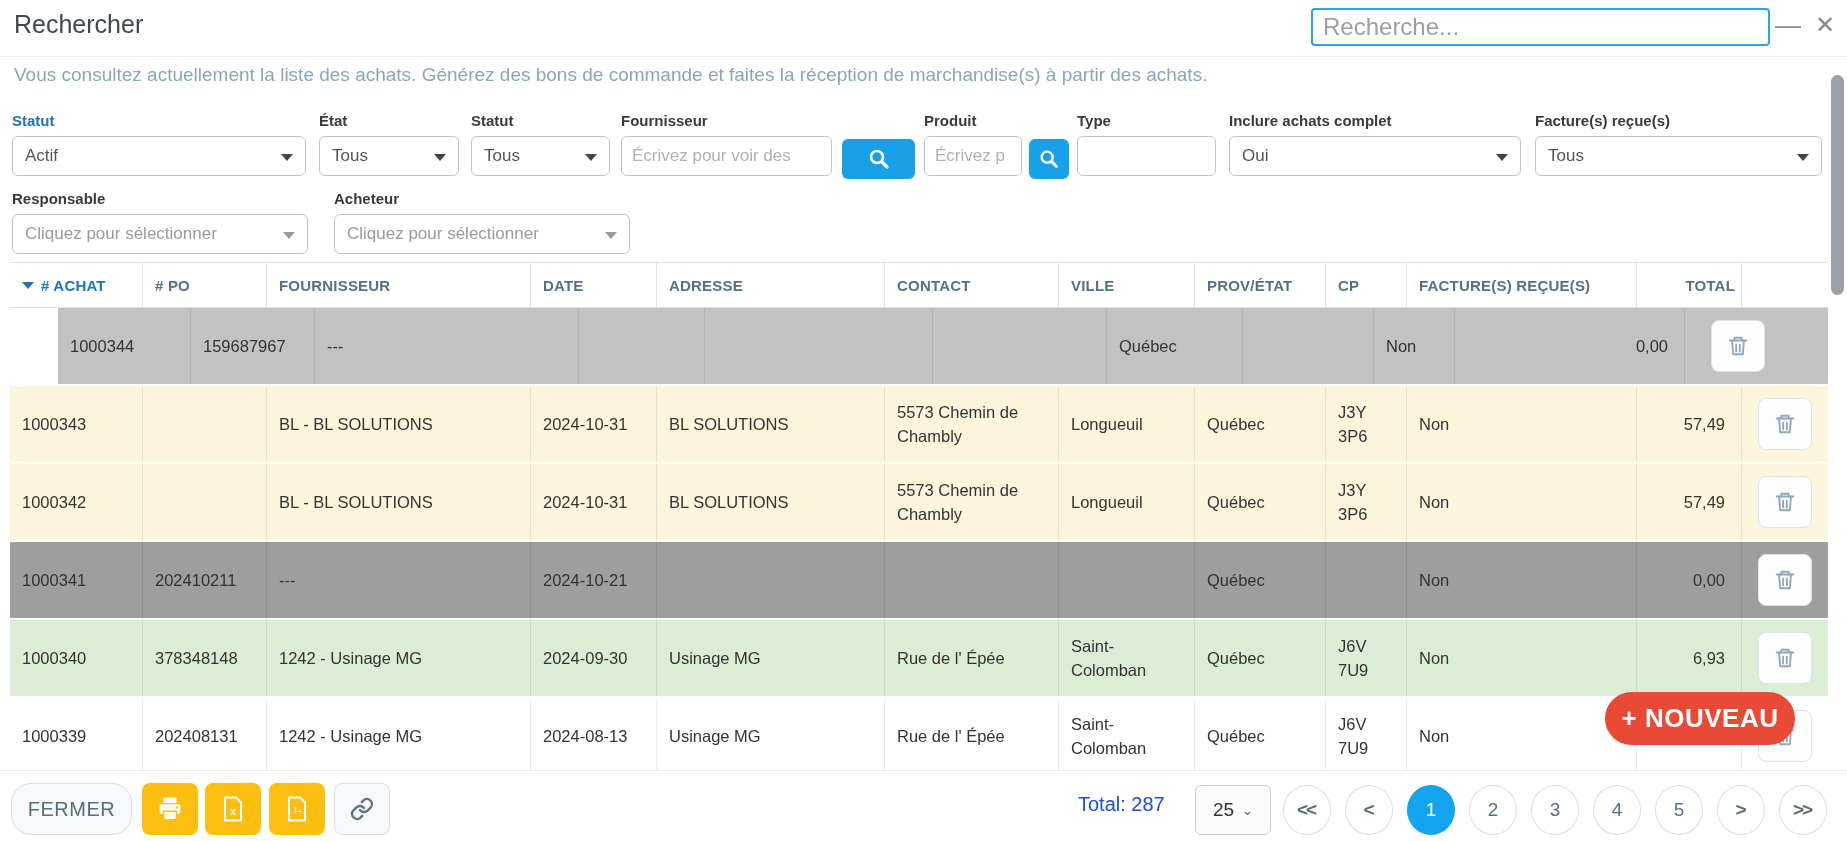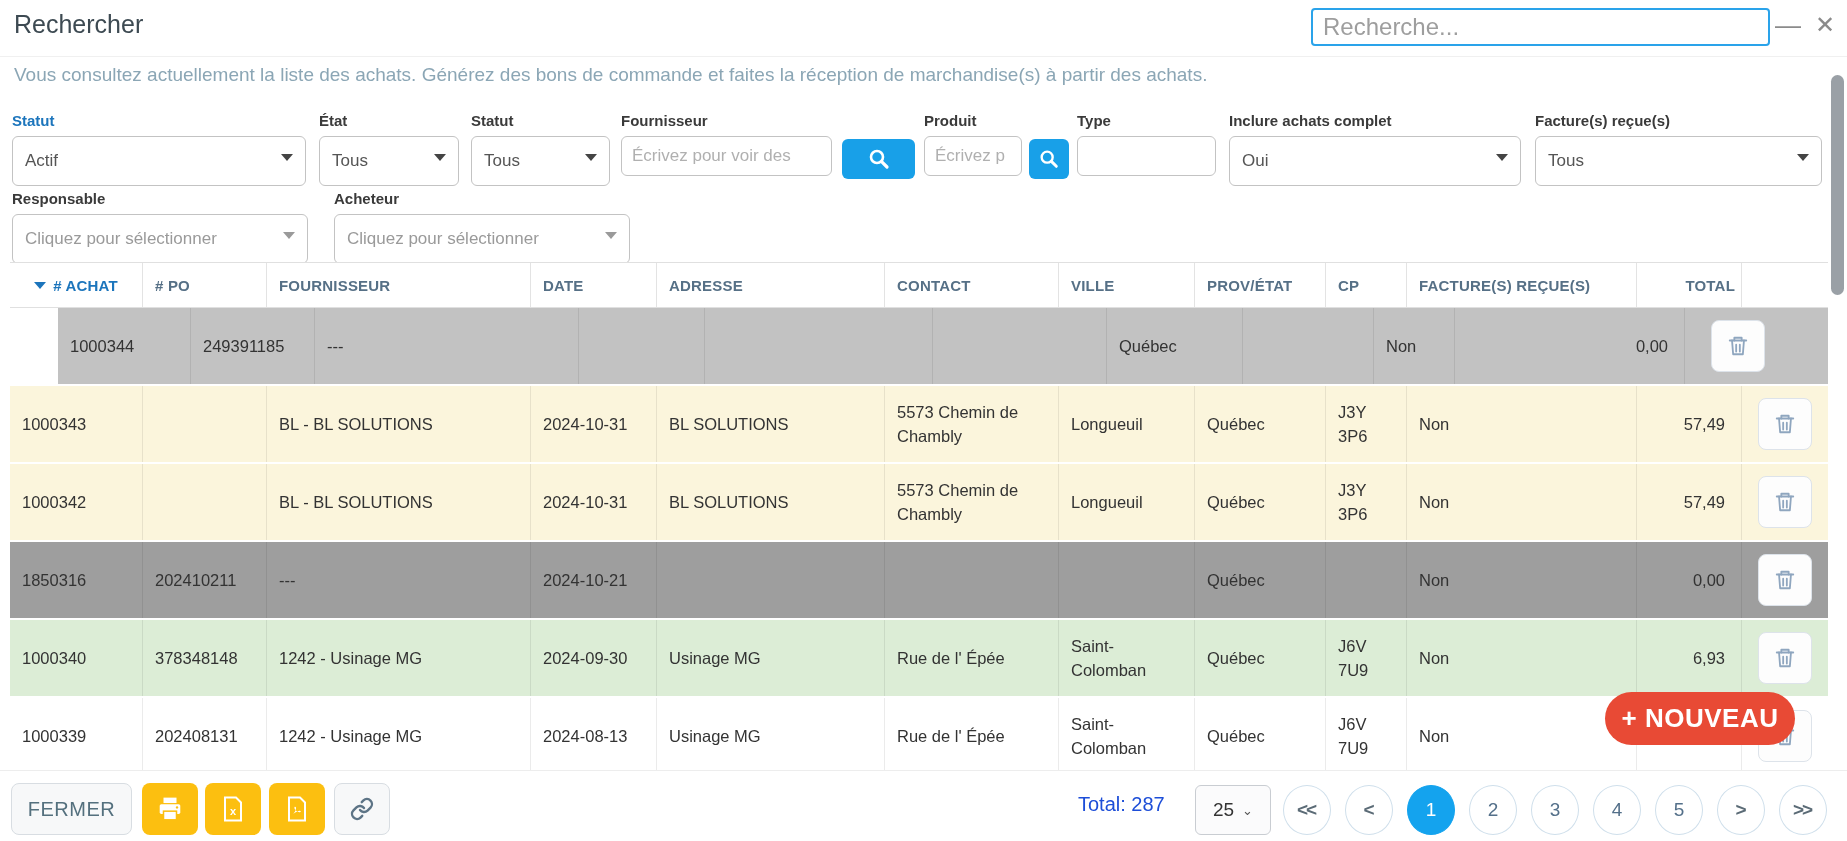--- a/index.html
+++ b/index.html
@@ -22,21 +22,21 @@
   .minimize{left:1775px;} .close{left:1815px;font-size:24px;}
 
   
   .subtitle{position:absolute;left:14px;top:64px;font-size:19px;color:#8ba6b5;}
 
   
   .filters{position:absolute;left:0;top:105px;width:1847px;height:152px;}
   .f-item{position:absolute;}
   .f-label{font-size:15px;font-weight:bold;color:#3a3a3a;margin-bottom:7px;display:block;}
   .f-label.blue{color:var(--label-blue);}
-  .selbox{height:50px;border:1px solid #c3c3c3;border-radius:6px;background:#fff;display:flex;
+  .selbox{height:40px;border:1px solid #c3c3c3;border-radius:6px;background:#fff;display:flex;
     align-items:center;padding:0 12px;font-size:17px;color:#555;position:relative;cursor:pointer;}
   .selbox .chev{position:absolute;right:12px;top:17px;width:0;height:0;border-left:6px solid transparent;
     border-right:6px solid transparent;border-top:7px solid #444;}
   .selbox.placeholder{color:#9a9a9a;}
   .selbox.placeholder .chev{border-top-color:#9a9a9a;}
   .f-input{height:40px;border:1px solid #c3c3c3;border-radius:6px;padding:0 10px;font-size:17px;
     color:#333;outline:none;width:100%;}
   .f-input::placeholder{color:#b0b0b0;}
   .search-btn{position:absolute;height:40px;background:var(--accent-blue);border:none;border-radius:6px;
     display:flex;align-items:center;justify-content:center;cursor:pointer;}
@@ -45,41 +45,41 @@
   .table-wrap{position:absolute;left:10px;top:262px;width:1818px;height:508px;overflow:hidden;}
   .thead-row,.trow{display:grid;
     grid-template-columns:133px 124px 264px 126px 228px 174px 136px 131px 81px 230px 105px 86px;}
   .thead-row{height:46px;border-top:1px solid #e0e0e0;border-bottom:1px solid #e0e0e0;background:#fff;}
   .th{display:flex;align-items:center;padding:0 12px;font-size:15px;font-weight:bold;
     color:var(--header-slate);border-right:1px solid #e3e3e3;letter-spacing:.2px;white-space:nowrap;overflow:hidden;}
   .th:last-child{border-right:none;}
   .th.right{justify-content:flex-end;padding-right:6px;}
   .sort-arrow{width:0;height:0;border-left:6px solid transparent;border-right:6px solid transparent;
     border-top:7px solid var(--label-blue);margin-right:7px;flex:none;}
-  .th.sorted{color:var(--label-blue);justify-content:center;}
+  .th.sorted{color:var(--label-blue);}
   .trow{min-height:58px;border-bottom:2px solid #fff;}
   .trow.bg-gray{background:var(--row-gray);margin-left:48px;} .trow.bg-darkgray{background:var(--row-darkgray);}
   .trow.bg-cream{background:var(--row-cream);} .trow.bg-green{background:var(--row-green);}
   .trow.bg-white{background:#fff;}
   .tcell{display:flex;align-items:center;padding:12px;font-size:16.5px;color:#333;line-height:24px;
     border-right:1px solid rgba(0,0,0,0.08);overflow:hidden;}
   .tcell.right{justify-content:flex-end;padding-right:16px;}
   .tcell.cdel{justify-content:center;border-right:none;}
   .trash-btn{width:54px;height:52px;background:#fdfdfd;border:1px solid #dde3ea;border-radius:8px;
     display:flex;align-items:center;justify-content:center;cursor:pointer;}
 
   
   .new-btn{position:absolute;left:1605px;top:692px;width:190px;height:53px;background:var(--red);
     border:none;border-radius:27px;color:#fff;font-size:26px;font-weight:bold;cursor:pointer;
     z-index:30;letter-spacing:.5px;}
 
   
   .footer{position:absolute;left:0;top:770px;width:1847px;height:71px;background:#fff;border-top:1px solid #ededed;}
   .fermer-btn{position:absolute;left:11px;top:12px;width:121px;height:52px;background:#f7f8f9;
-    border:1px solid #d8dde2;border-radius:8px;font-size:20px;color:#54707e;cursor:pointer;letter-spacing:.5px;}
+    border:1px solid #d8dde2;border-radius:20px;font-size:20px;color:#54707e;cursor:pointer;letter-spacing:.5px;}
   .icon-btn{position:absolute;top:12px;width:56px;height:52px;border:none;border-radius:8px;
     display:flex;align-items:center;justify-content:center;cursor:pointer;}
   .icon-btn.yellow{background:var(--yellow);}
   .icon-btn.light{background:#f7f8f9;border:1px solid #d8dde2;}
   .total-label{position:absolute;left:1078px;top:22px;font-size:20px;font-weight:normal;color:#1d4ed8;}
   .page-size{position:absolute;left:1195px;top:14px;width:76px;height:50px;border:1px solid #c9cdd2;
     border-radius:6px;background:#fbfbfc;display:flex;align-items:center;justify-content:center;
     gap:8px;font-size:19px;color:#333;cursor:pointer;}
   .page-size .vchev{font-size:13px;color:#555;}
   .pagination{position:absolute;left:1283px;top:14px;display:flex;gap:14px;}
@@ -206,21 +206,21 @@
       <div class="th">VILLE</div>
       <div class="th">PROV/ÉTAT</div>
       <div class="th">CP</div>
       <div class="th">FACTURE(S) REÇUE(S)</div>
       <div class="th right">TOTAL</div>
       <div class="th"></div>
     </div>
     <div id="table-body">
         <div class="trow bg-gray">
           <div class="tcell">1000344</div>
-          <div class="tcell">249391185</div>
+          <div class="tcell">159687967</div>
           <div class="tcell">---</div>
           <div class="tcell"></div>
           <div class="tcell"></div>
           <div class="tcell"></div>
           <div class="tcell">Québec</div>
           <div class="tcell"></div>
           <div class="tcell">Non</div>
           <div class="tcell right">0,00</div>
           <div class="tcell cdel">
             <button class="trash-btn">
@@ -276,21 +276,21 @@
       <path d="M3 6h18"></path>
                 <path d="M8 6V3h8v3"></path>
                 <path d="M5.5 6l1.2 15h10.6L18.5 6"></path>
       <path d="M10 10.5v7.5"></path>
                 <path d="M14 10.5v7.5"></path>
     </svg>
             </button>
           </div>
         </div>
         <div class="trow bg-darkgray">
-          <div class="tcell">1850316</div>
+          <div class="tcell">1000341</div>
           <div class="tcell">202410211</div>
           <div class="tcell">---</div>
           <div class="tcell">2024-10-21</div>
           <div class="tcell"></div>
           <div class="tcell"></div>
           <div class="tcell"></div>
           <div class="tcell">Québec</div>
           <div class="tcell"></div>
           <div class="tcell">Non</div>
           <div class="tcell right">0,00</div>

